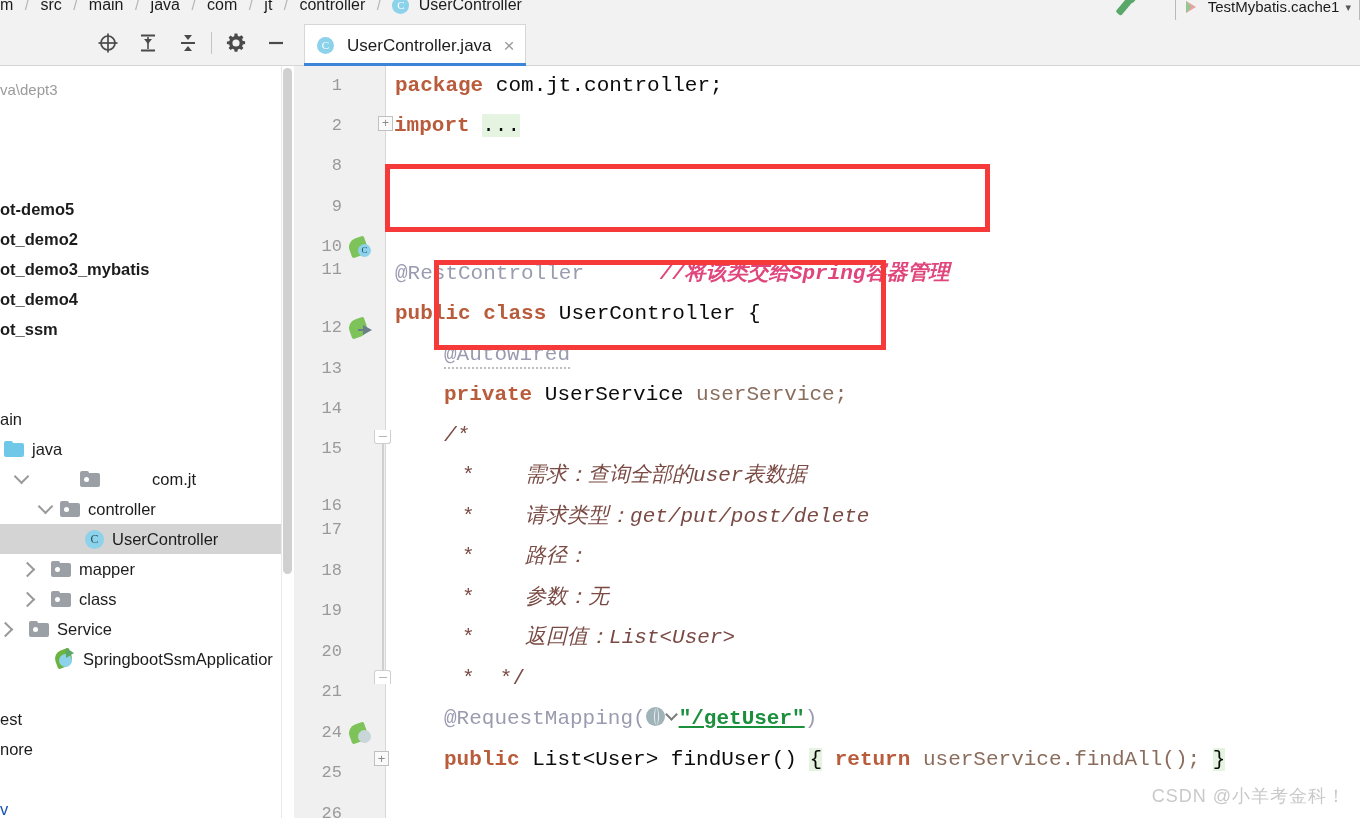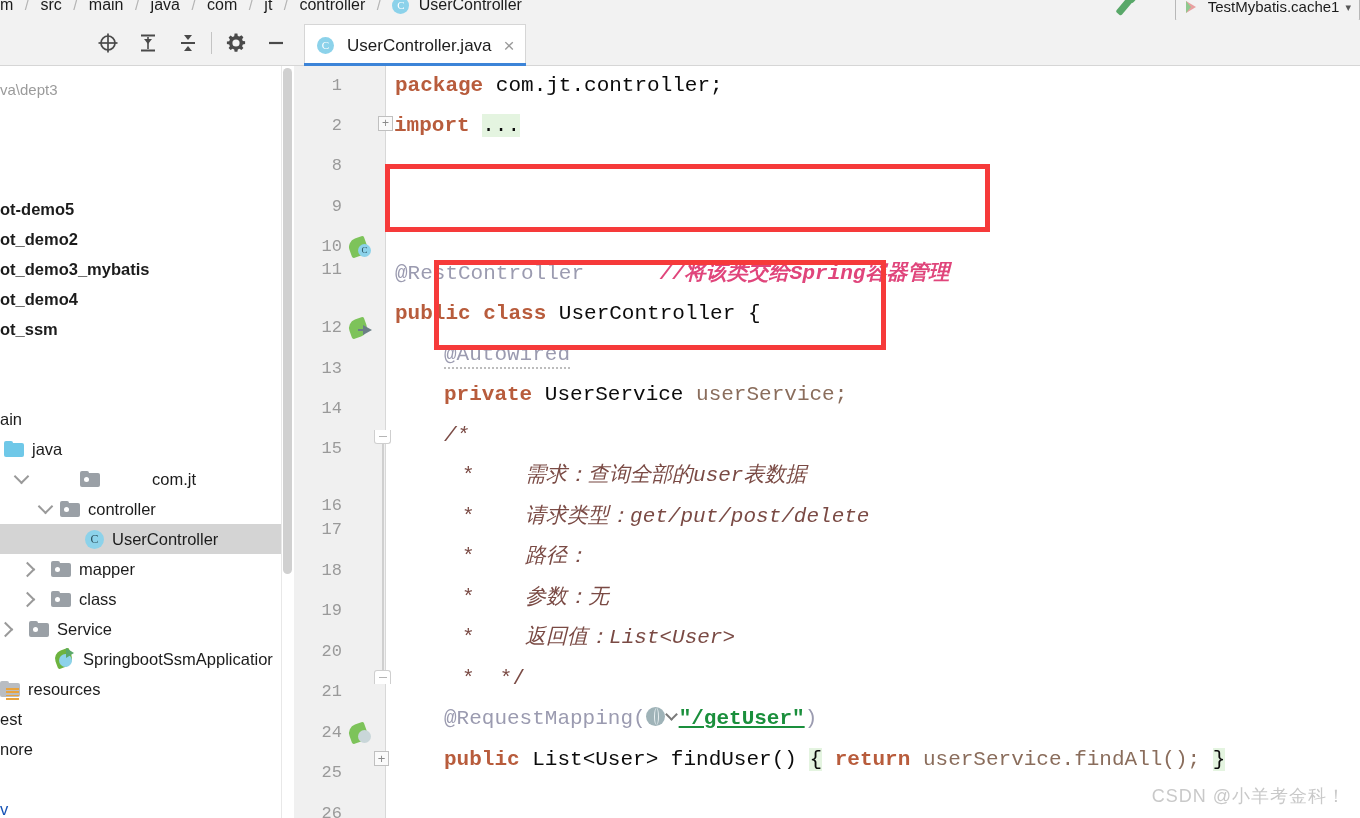--- a/index.html
+++ b/index.html
@@ -630,32 +630,20 @@
 
     <div class="tree-row" style="top:578px;padding-left:55px;">
       <span class="spring-ico">
         <span class="leaf"></span>
           <span class="ring"></span>
           <span class="run"></span>
       </span>
       <span class="tree-label">SpringbootSsmApplicatior</span>
     </div>
 
-    <div class="tree-row" style="top:608px;padding-left:0;">
-      <span class="folder-ico res">
-        <i></i>
-        <span class="res-lines">
-            <span></span>
-            <span></span>
-            <span></span>
-            <span></span>
-          </span>
-      </span>
-      <span class="tree-label">resources</span>
-    </div>
 
     <div class="tree-row" style="top:638px;">
       <span class="tree-label">est</span>
     </div>
     <div class="tree-row" style="top:668px;">
       <span class="tree-label">nore</span>
     </div>
     <div class="tree-row" style="top:698px;margin-top:47px;">
       <span class="tree-label">md</span>
     </div>

